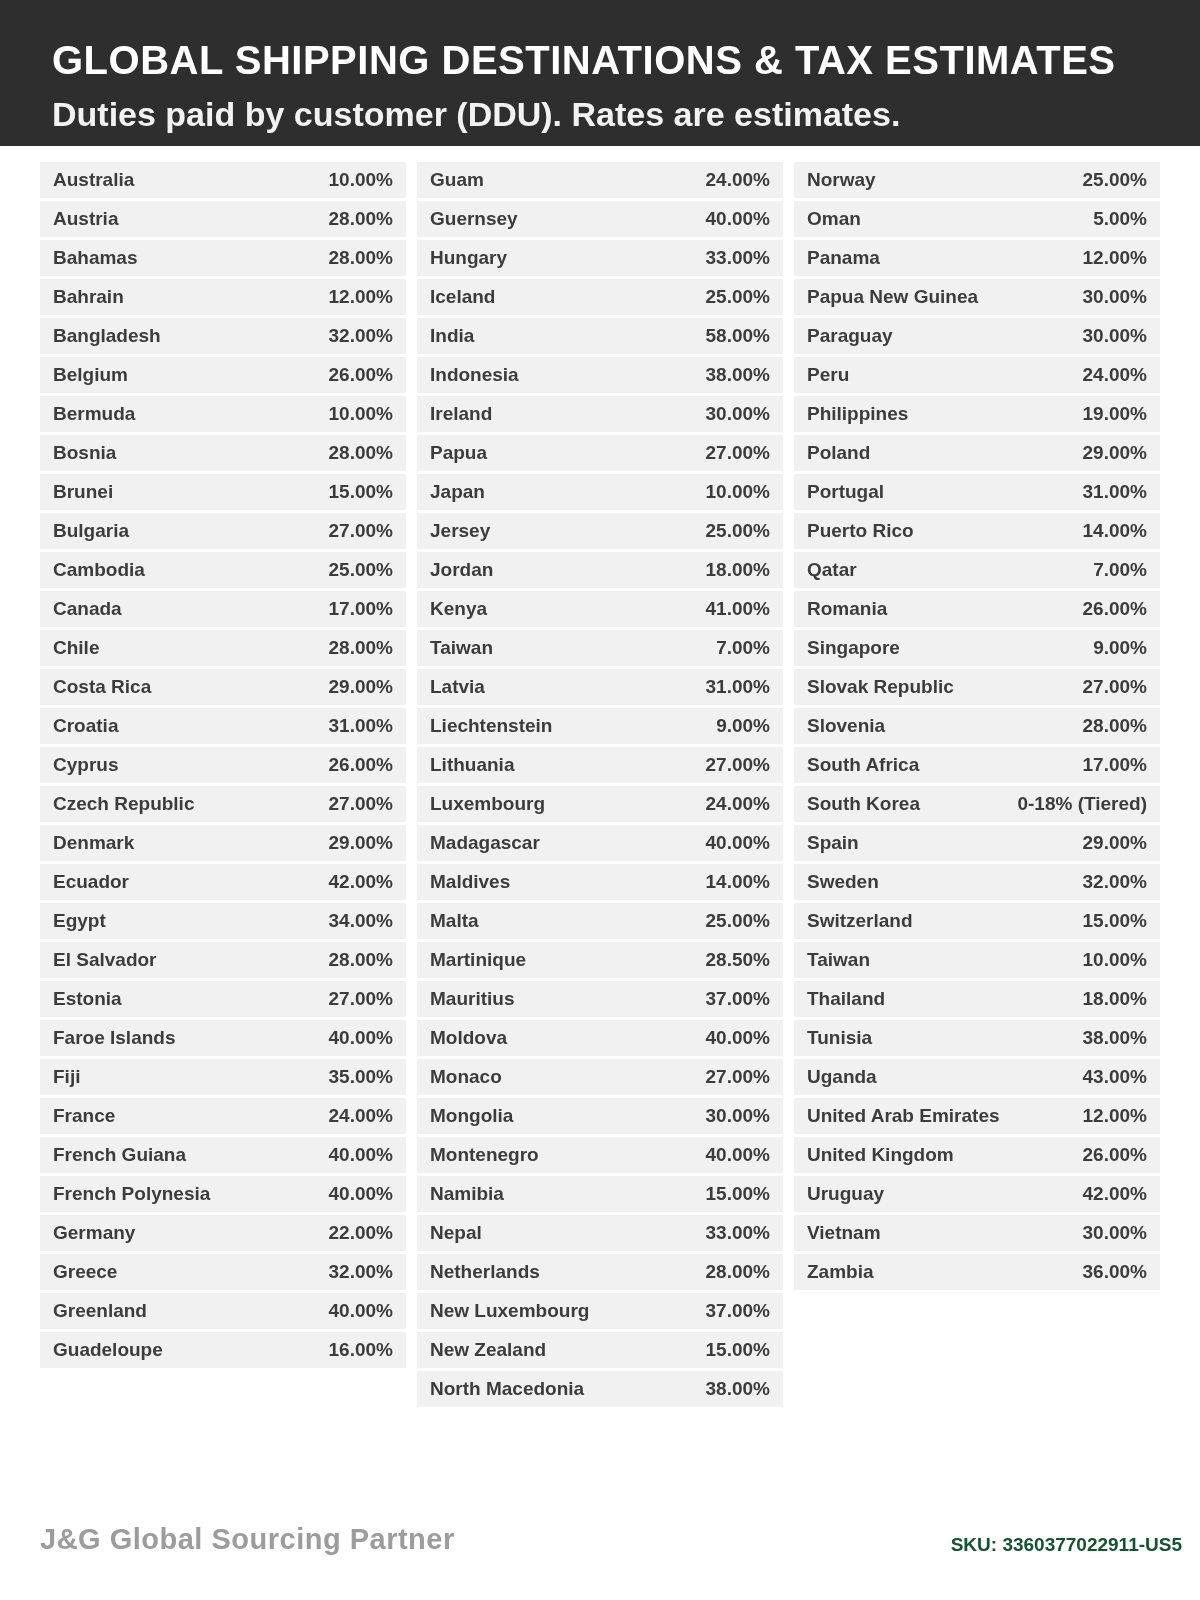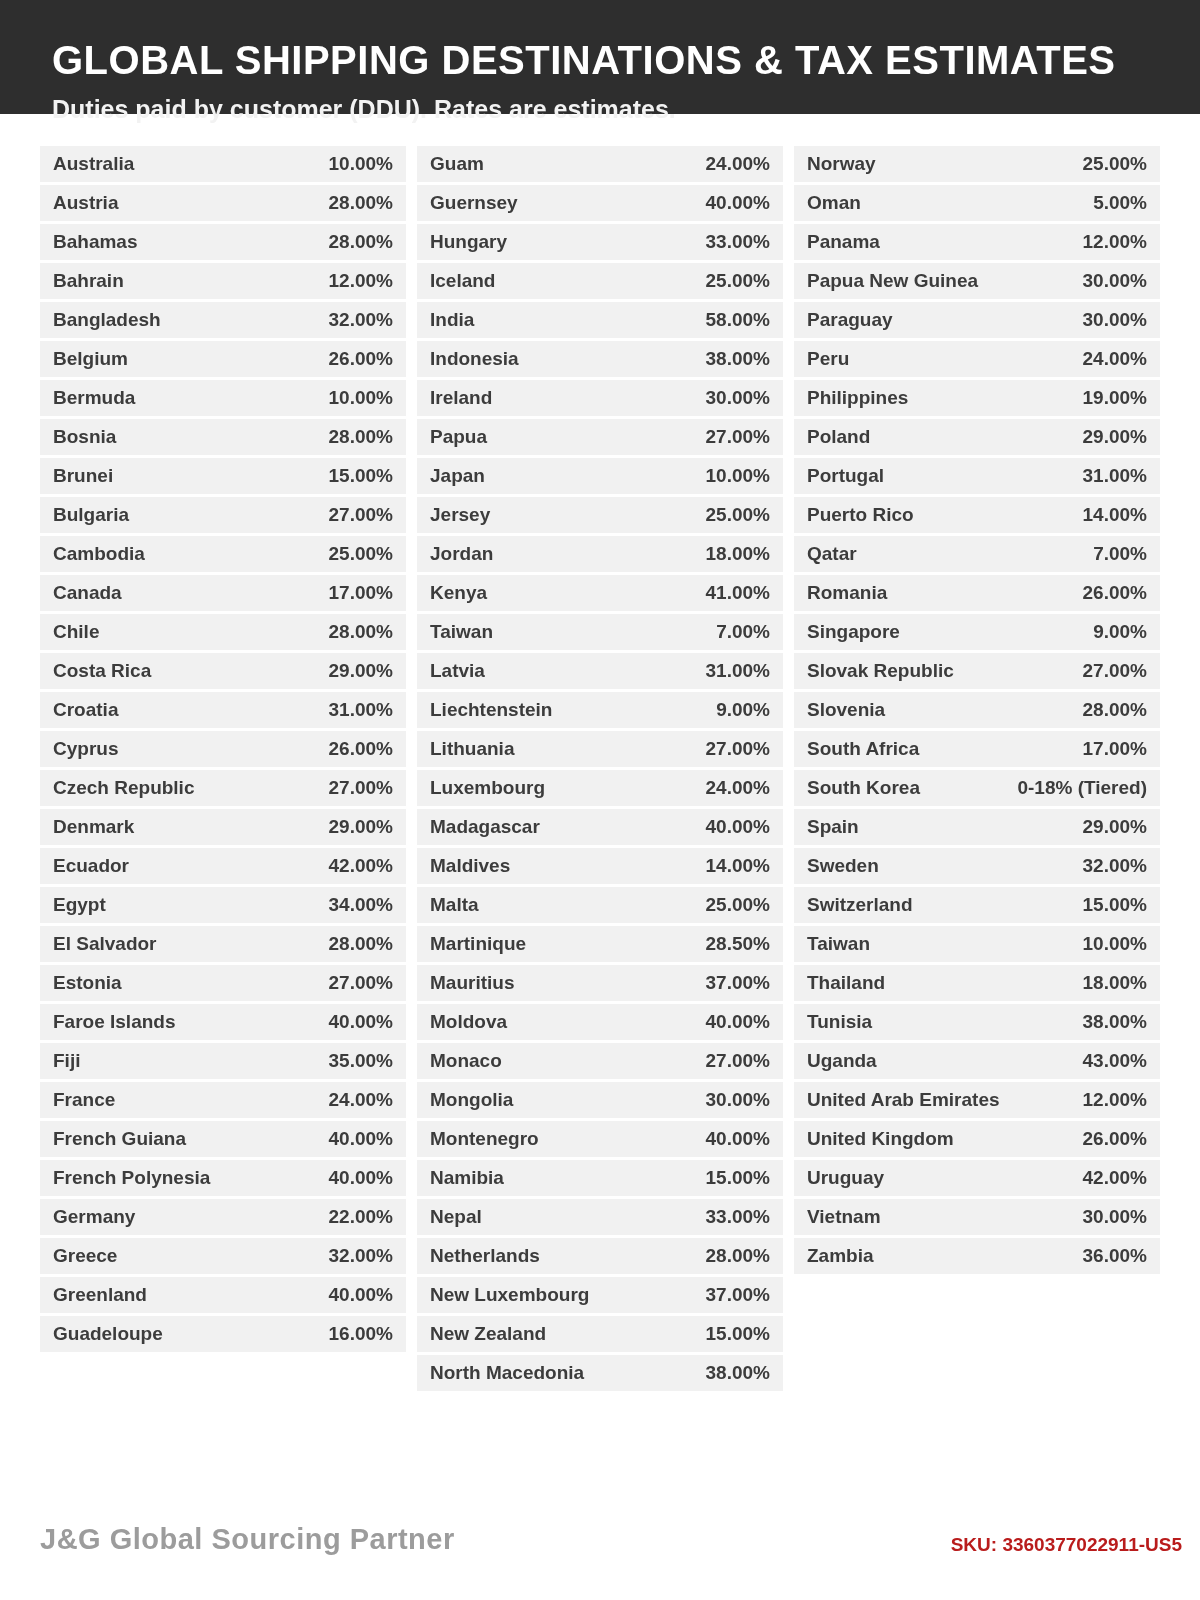--- a/index.html
+++ b/index.html
@@ -9,39 +9,39 @@
     height: 1600px;
     background: #ffffff;
     font-family: "Liberation Sans", sans-serif;
     position: relative;
     overflow: hidden;
   }
   .header {
     background: #2e2e2e;
     color: #ffffff;
     padding: 38px 52px 32px 52px;
-    height: 114px;
+    height: 146px;
   }
   .title {
     font-size: 40px;
     font-weight: 800;
     letter-spacing: 0.5px;
     color: #ffffff;
     white-space: nowrap;
   }
   .subtitle {
-    font-size: 25px;
+    font-size: 34px;
     font-weight: 700;
     color: #f2f2f2;
     margin-top: 12px;
   }
   .grid {
     display: flex;
     gap: 11px;
-    padding: 32px 40px 0 40px;
+    padding: 16px 40px 0 40px;
     align-items: flex-start;
   }
   .col {
     flex: 1;
     display: flex;
     flex-direction: column;
     gap: 3px;
     min-width: 0;
   }
   .row {
@@ -71,21 +71,21 @@
   }
   .brand {
     font-size: 29px;
     font-weight: 800;
     color: #9c9c9c;
     letter-spacing: 0.5px;
   }
   .sku {
     font-size: 19px;
     font-weight: 700;
-    color: #b91c1c;
+    color: #14532d;
     white-space: nowrap;
     margin-top: 24px;
   }
 </style>
 </head>
 <body>
 
 <div class="header">
   <div class="title">GLOBAL SHIPPING DESTINATIONS &amp; TAX ESTIMATES</div>
   <div class="subtitle">Duties paid by customer (DDU). Rates are estimates.</div>

